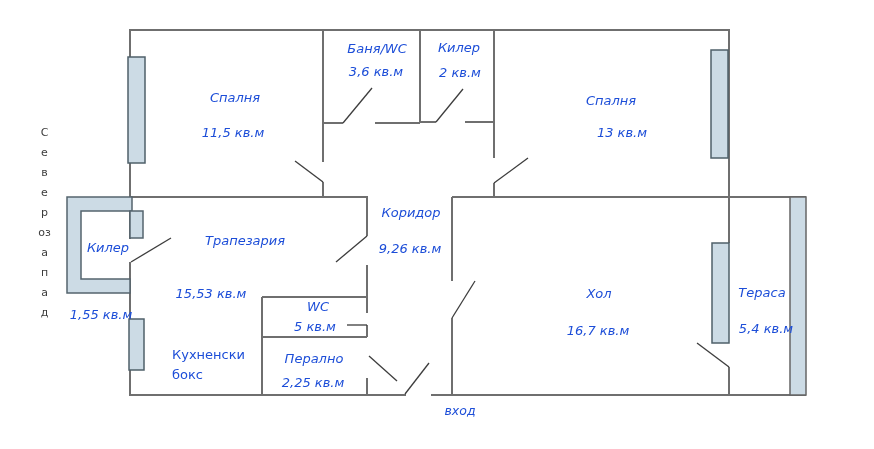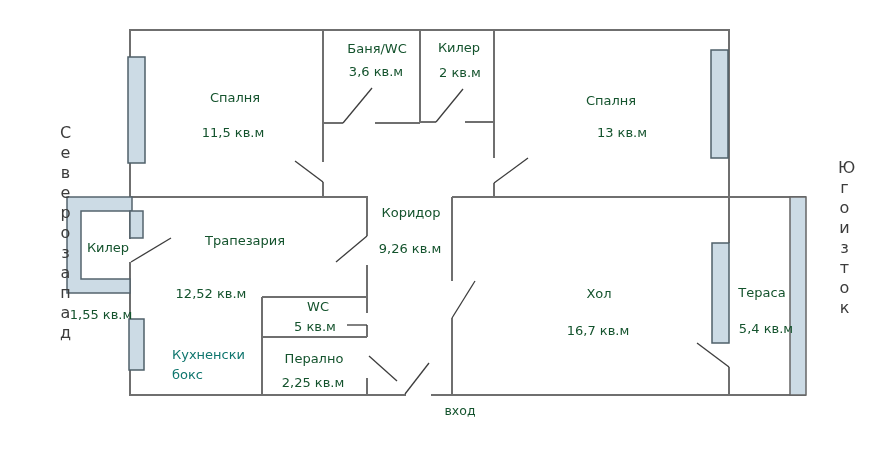--- a/index.html
+++ b/index.html
@@ -8,42 +8,42 @@
     width:874px;height:449px;
     background:#ffffff;
     font-family:"DejaVu Sans","Liberation Sans",sans-serif;
     overflow:hidden;
   }
   .stage svg{position:absolute;left:0;top:0;}
   .lbl{
     position:absolute;
     transform:translate(-50%,-50%);
     font-size:13px;
-    color:#14532d;
+    color:#1d4ed8;
     white-space:nowrap;
     line-height:15px;
+    font-style:italic;
   }
   .lbl-left{
     position:absolute;
     transform:translate(0,-50%);
     font-size:13px;
-    color:#0f766e;
+    color:#1d4ed8;
     white-space:pre-line;
     text-align:left;
     line-height:20px;
   }
   .vtext{
     position:absolute;
     width:13px;
-    font-size:16px;
+    font-size:11px;
     line-height:20px;
     word-break:break-all;
     text-align:center;
     color:#3c3c3c;
-    margin-left:21px;
   }
 </style>
 </head>
 <body>
 
 <div class="stage">
 
   <svg width="874" height="449" viewBox="0 0 874 449">
 
     <g stroke="#6f6f6f" stroke-width="2" fill="none" shape-rendering="crispEdges">
@@ -115,21 +115,21 @@
   <div class="lbl" style="left:459px;top:47px;">Килер</div>
   <div class="lbl" style="left:460px;top:72px;">2 кв.м</div>
 
   <div class="lbl" style="left:611px;top:100px;">Спалня</div>
   <div class="lbl" style="left:610px;top:132px;margin-left:12px;">13 кв.м</div>
 
   <div class="lbl" style="left:411px;top:212px;">Коридор</div>
   <div class="lbl" style="left:410px;top:248px;">9,26 кв.м</div>
 
   <div class="lbl" style="left:245px;top:240px;">Трапезария</div>
-  <div class="lbl" style="left:211px;top:293px;">12,52 кв.м</div>
+  <div class="lbl" style="left:211px;top:293px;">15,53 кв.м</div>
 
   <div class="lbl" style="left:108px;top:247px;">Килер</div>
   <div class="lbl" style="left:101px;top:270px;margin-top:44px;">1,55 кв.м</div>
 
   <div class="lbl-left" style="left:172px;top:365px;">Кухненски
 бокс</div>
 
   <div class="lbl" style="left:318px;top:306px;">WC</div>
   <div class="lbl" style="left:315px;top:326px;">5 кв.м</div>
 
@@ -138,15 +138,14 @@
 
   <div class="lbl" style="left:599px;top:293px;">Хол</div>
   <div class="lbl" style="left:598px;top:330px;">16,7 кв.м</div>
 
   <div class="lbl" style="left:762px;top:292px;">Тераса</div>
   <div class="lbl" style="left:766px;top:328px;">5,4 кв.м</div>
 
   <div class="lbl" style="left:415px;top:410px;font-size:12.5px;margin-left:45px;">вход</div>
 
   <div class="vtext" style="left:38px;top:123px;">Северозапад</div>
-  <div class="vtext" style="left:817px;top:158px;">Югоизток</div>
 
 </div>
 
 </body></html>

